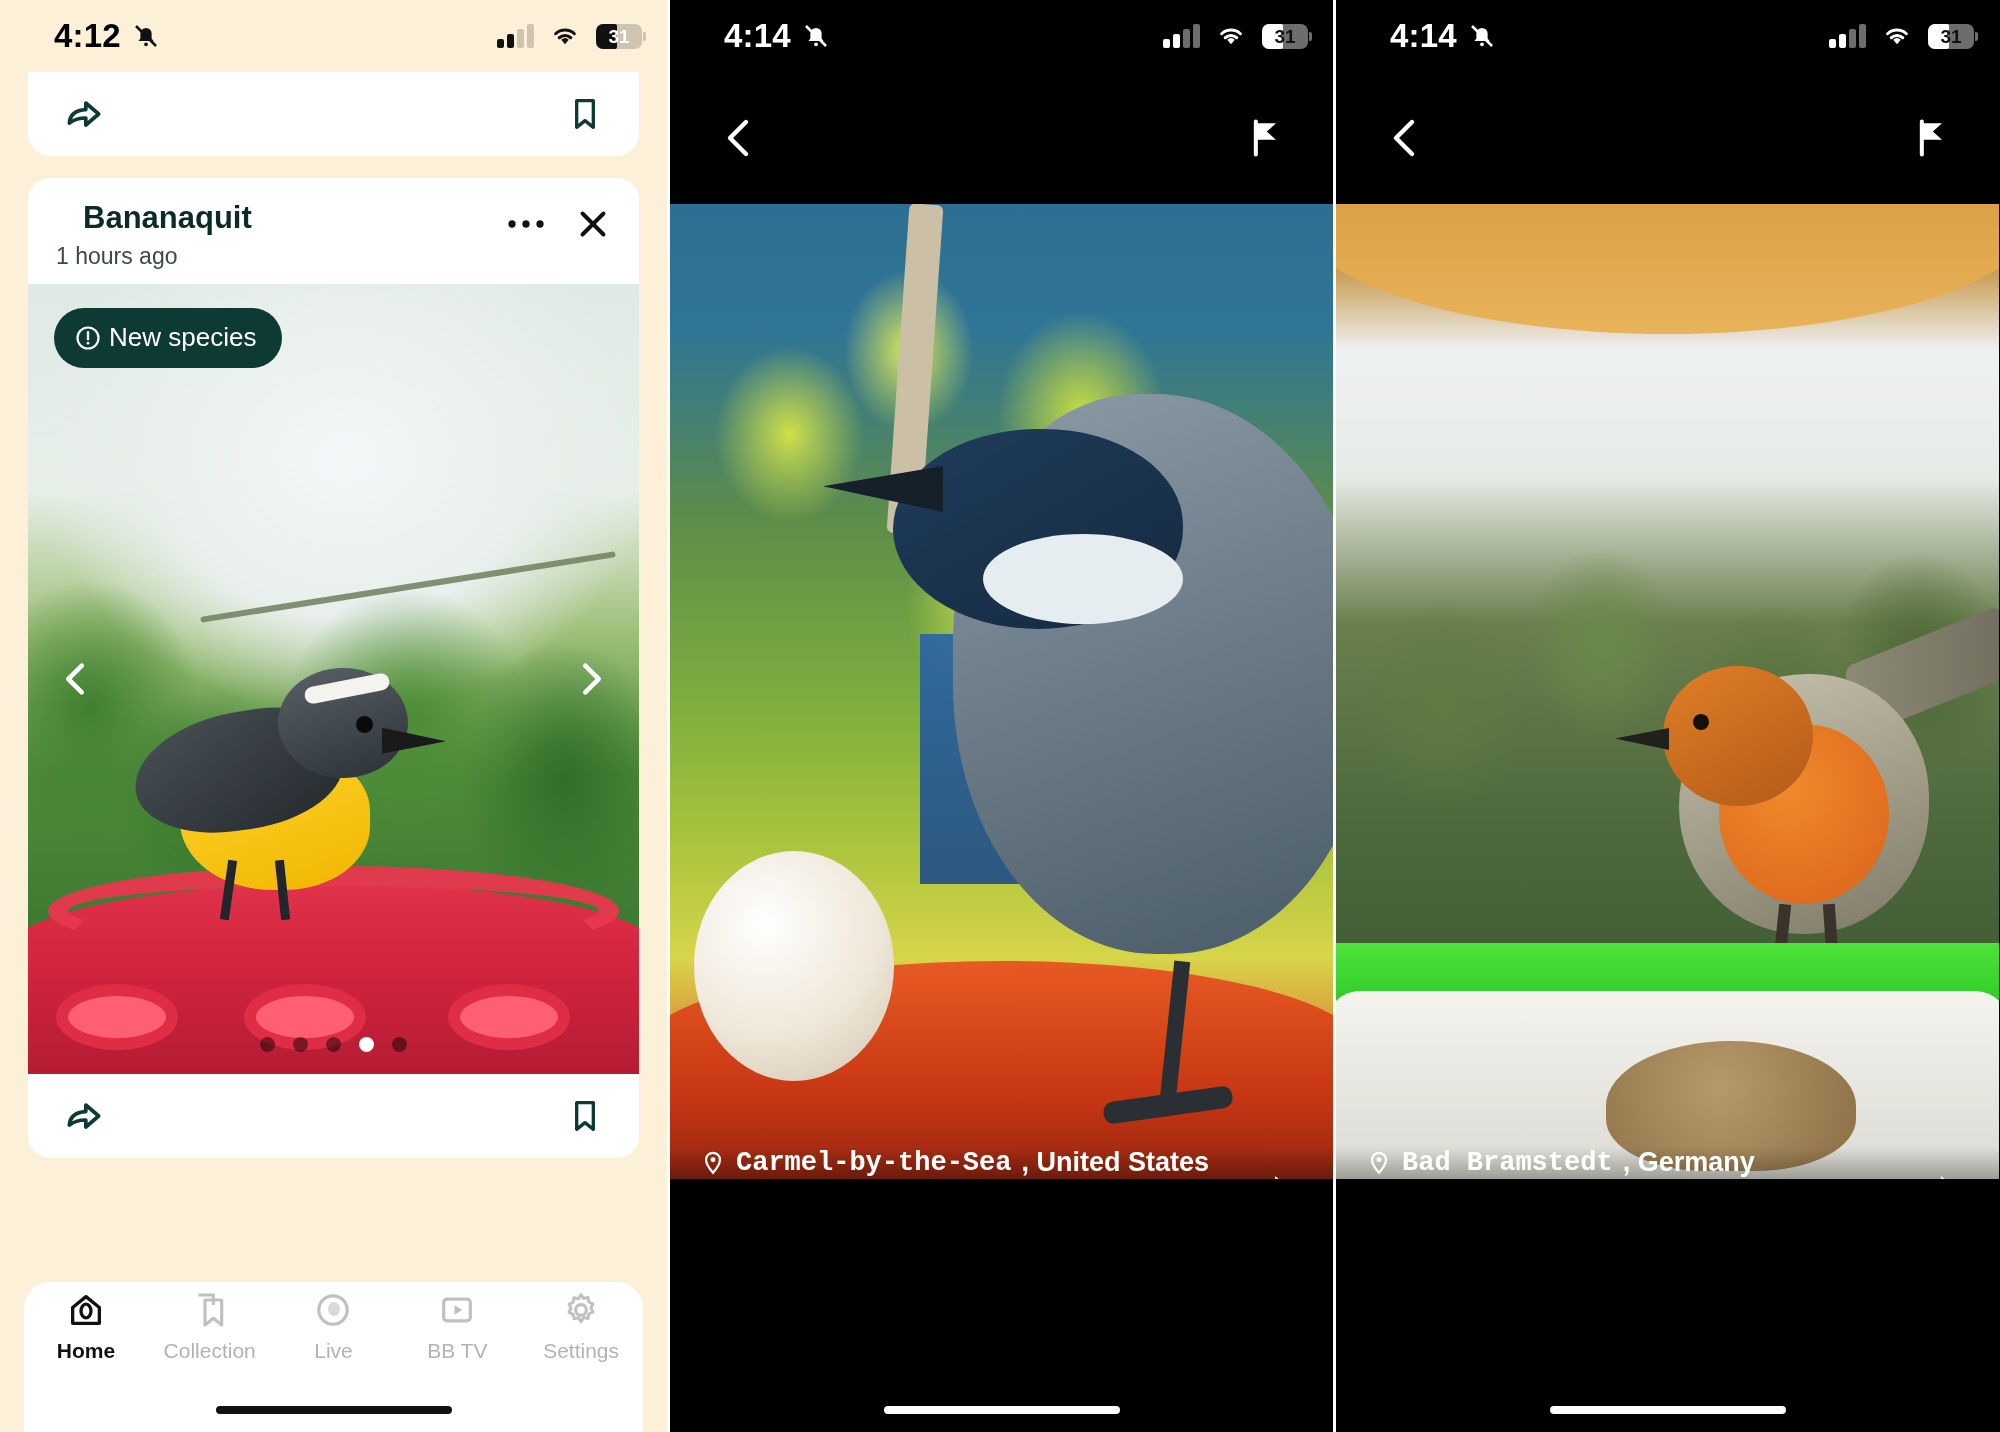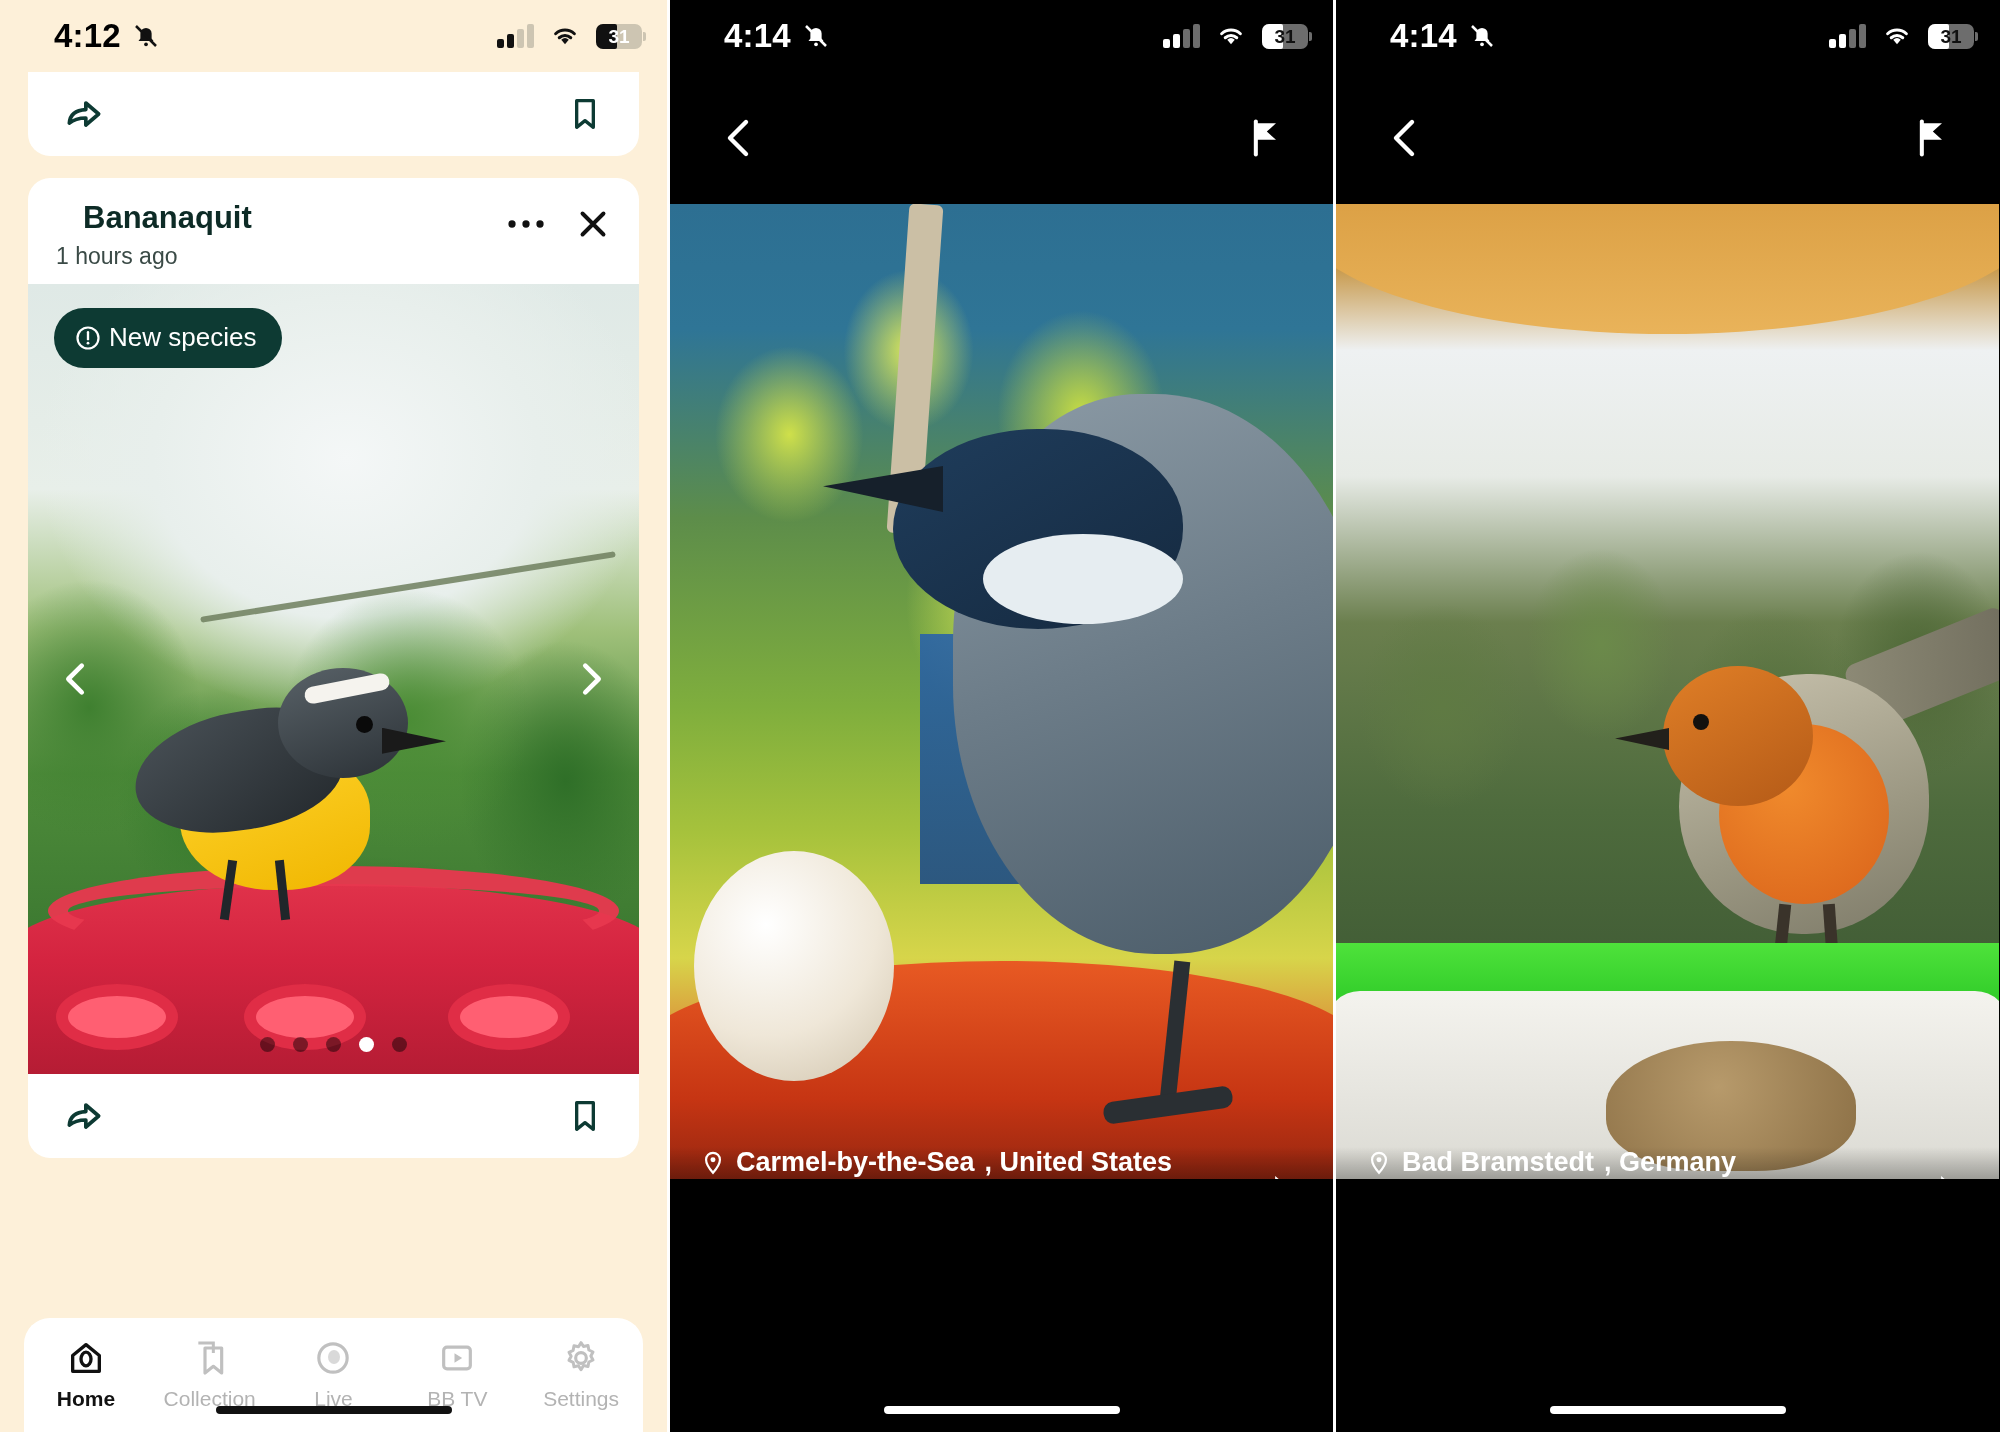--- a/index.html
+++ b/index.html
@@ -149,23 +149,23 @@
   .car-arrow.left { left: 18px; }
   .car-arrow.right { right: 18px; }
   .dots { position: absolute; left: 0; right: 0; bottom: 22px;
     display: flex; justify-content: center; gap: 18px; }
   .dots i { width: 15px; height: 15px; border-radius: 50%;
     background: rgba(0,0,0,.45); display: block; }
   .dots i.on { background: #fff; }
 
   
   .tabbar {
-    position: absolute; left: 24px; right: 24px; bottom: 0; height: 114px;
+    position: absolute; left: 24px; right: 24px; bottom: 0; height: 150px;
     background: #fff; border-radius: 26px 26px 0 0;
-    display: flex; align-items: flex-start; padding-top: 20px;
+    display: flex; align-items: flex-start; padding-top: 8px;
   }
   .tab { flex: 1; display: flex; flex-direction: column; align-items: center; gap: 9px; }
   .tab .lbl { font-size: 21px; color: #b3b3b3; }
   .tab.active .lbl { color: #111; font-weight: 700; }
   .home-indicator {
     position: absolute; left: 50%; transform: translateX(-50%); bottom: 18px;
     width: 236px; height: 8px; border-radius: 4px; background: #111;
   }
 
   
@@ -177,21 +177,21 @@
     height: 132px; display: flex; align-items: center;
     justify-content: space-between; padding: 0 46px;
   }
   .media { position: relative; height: 1047px; overflow: hidden; }
   .caption {
     position: absolute; left: 0; right: 0; bottom: 0; padding: 0 34px 36px 30px;
     background: linear-gradient(rgba(0,0,0,0) 0%, rgba(0,0,0,.55) 60%, rgba(0,0,0,.72) 100%);
     display: flex; align-items: flex-end; justify-content: space-between;
   }
   .cap-place { font-size: 27px; color: #fff; display: flex; align-items: center; gap: 10px; }
-  .cap-place b { font-weight: 700; }
+  .cap-place b { font-weight: 700; font-family: Liberation Mono, monospace; }
   .cap-place span.country { font-weight: 700; }
   .cap-species { font-size: 25px; color: #f2f2f2; margin-top: 8px; padding-left: 36px; }
   .scrub {
     position: absolute; left: 0; right: 0; bottom: 0; height: 6px;
     background: rgba(255,255,255,.32);
   }
   .scrub .fill { position: absolute; left: 0; top: 0; bottom: 0; background: #fff; }
   .scrub .knob {
     position: absolute; top: 50%; width: 26px; height: 26px; border-radius: 50%;
     background: #fff; transform: translate(-50%,-50%);

